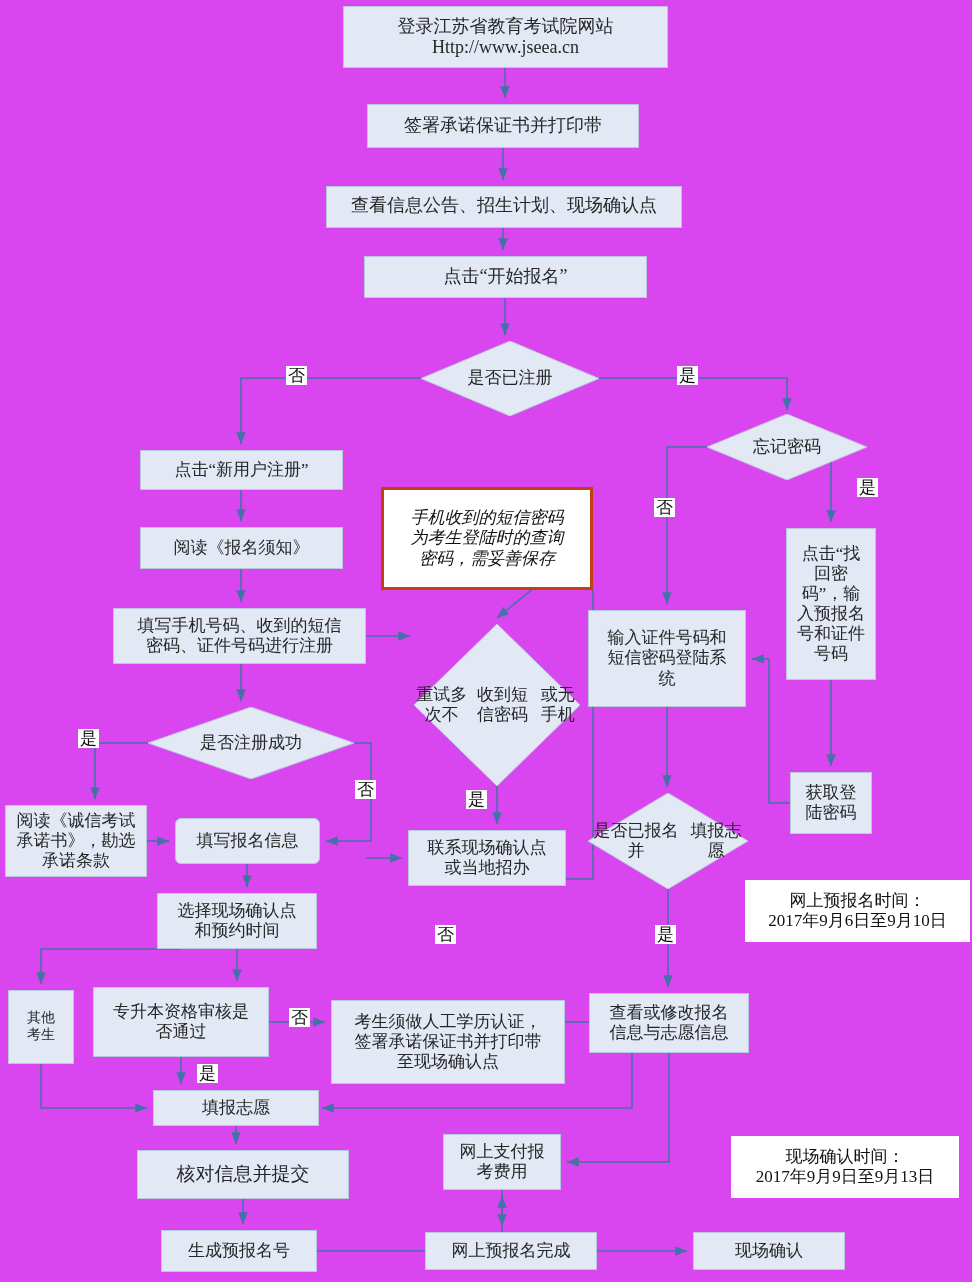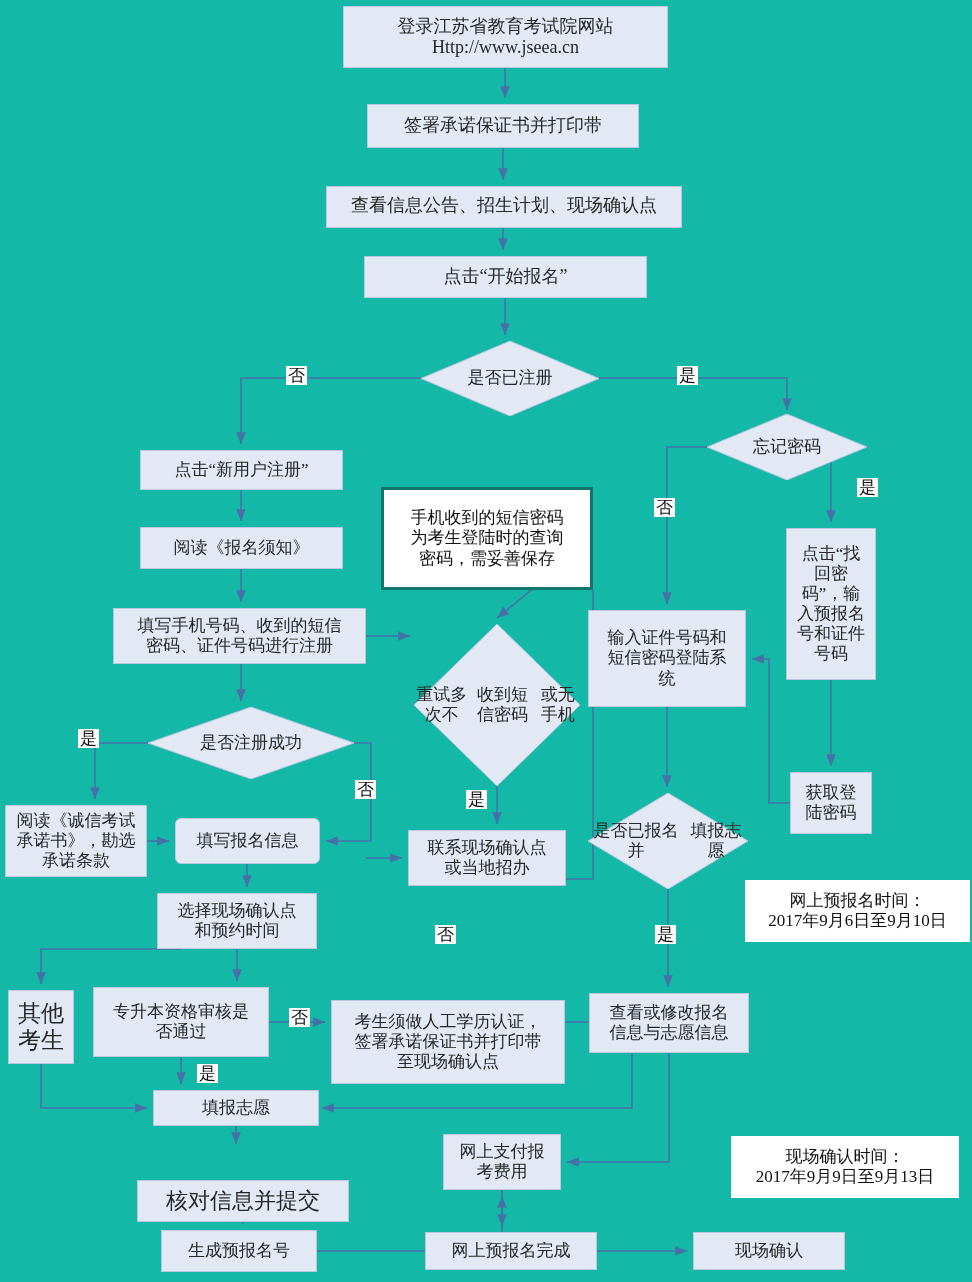--- a/index.html
+++ b/index.html
@@ -1,23 +1,23 @@
 <!DOCTYPE html>
 <html><head>
 <meta charset="utf-8">
 <style>
   html,body{margin:0;padding:0;background:#000;}
-  #root{position:relative;width:972px;height:1282px;background:#14b8a6;
+  #root{position:relative;width:972px;height:1282px;background:#d946ef;
         font-family:"Liberation Serif","DejaVu Serif",serif;}
   svg#wires{position:absolute;left:0;top:0;width:972px;height:1282px;}
   .node{position:absolute;box-sizing:border-box;display:flex;align-items:center;
         justify-content:center;text-align:center;color:#262626;
         font-family:"Liberation Serif","DejaVu Serif",serif;line-height:1.18;}
   .box{background:#e2e8f4;border:1px solid #b9c6dd;}
-  .note{background:#ffffff;border:3px solid #0f766e;color:#111;}
+  .note{background:#ffffff;border:3px solid #c2410c;color:#111;font-style:italic;}
   .plain{background:#ffffff;color:#111;}
   .dia-wrap{position:absolute;}
   .dia-label{position:absolute;left:0;top:0;width:100%;height:100%;
         display:flex;align-items:center;justify-content:center;text-align:center;
         color:#262626;line-height:1.18;
         font-family:"Liberation Serif","DejaVu Serif",serif;}
   .edge-lab{position:absolute;background:#ffffff;color:#111;
         font-family:"Liberation Serif","DejaVu Serif",serif;
         display:flex;align-items:center;justify-content:center;
         line-height:1;padding:1px 2px;}
@@ -205,21 +205,21 @@
           <div>网上预报名时间：</div>
           <div>2017年9月6日至9月10日</div>
         </div>
       </div>
       <div class="node box" style="left: 157px; top: 893px; width: 160px; height: 56px; font-size: 17px;">
         <div>
           <div>选择现场确认点</div>
           <div>和预约时间</div>
         </div>
       </div>
-      <div class="node box" style="left: 8px; top: 990px; width: 66px; height: 74px; font-size: 23px;">
+      <div class="node box" style="left: 8px; top: 990px; width: 66px; height: 74px; font-size: 14px;">
         <div>
           <div>其他</div>
           <div>考生</div>
         </div>
       </div>
       <div class="node box" style="left: 93px; top: 987px; width: 176px; height: 70px; font-size: 17px;">
         <div>
           <div>专升本资格审核是</div>
           <div>否通过</div>
         </div>
@@ -241,21 +241,21 @@
         <div>
           <div>填报志愿</div>
         </div>
       </div>
       <div class="node box" style="left: 443px; top: 1134px; width: 118px; height: 56px; font-size: 17px;">
         <div>
           <div>网上支付报</div>
           <div>考费用</div>
         </div>
       </div>
-      <div class="node box" style="left: 137px; top: 1150px; width: 212px; height: 42px; font-size: 22px; margin-top: 30px;">
+      <div class="node box" style="left: 137px; top: 1150px; width: 212px; height: 49px; font-size: 19px;">
         <div>
           <div>核对信息并提交</div>
         </div>
       </div>
       <div class="node plain" style="left: 731px; top: 1136px; width: 228px; height: 62px; font-size: 17px;">
         <div>
           <div>现场确认时间：</div>
           <div>2017年9月9日至9月13日</div>
         </div>
       </div>

